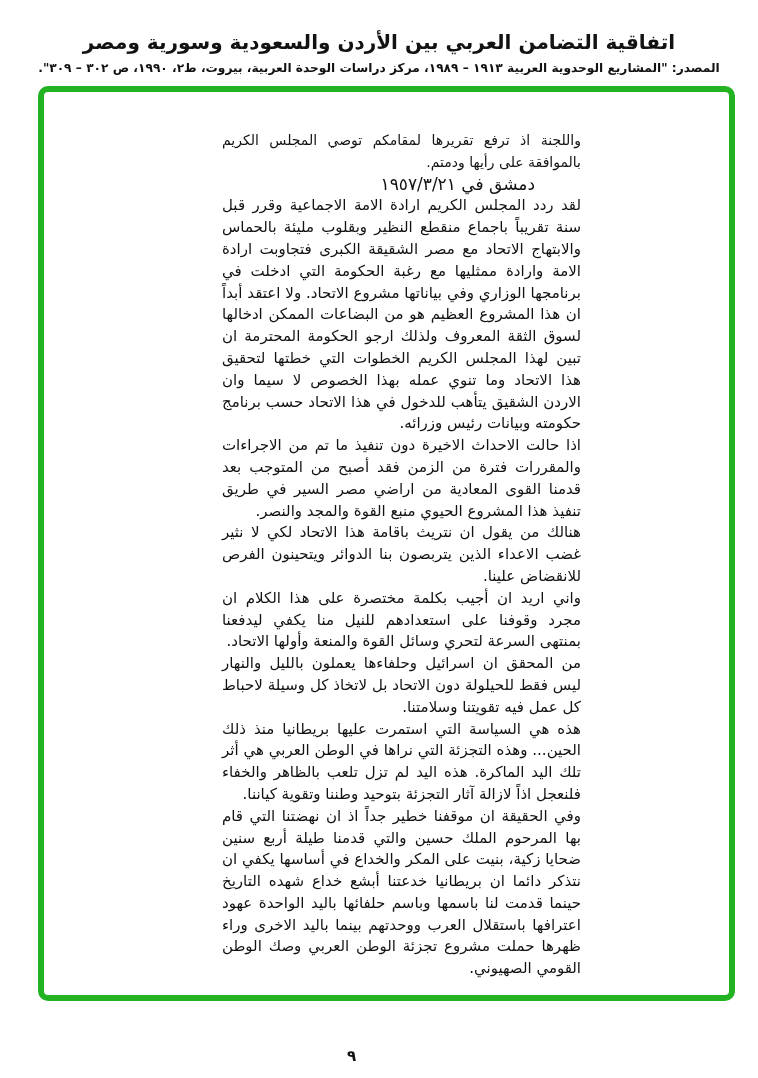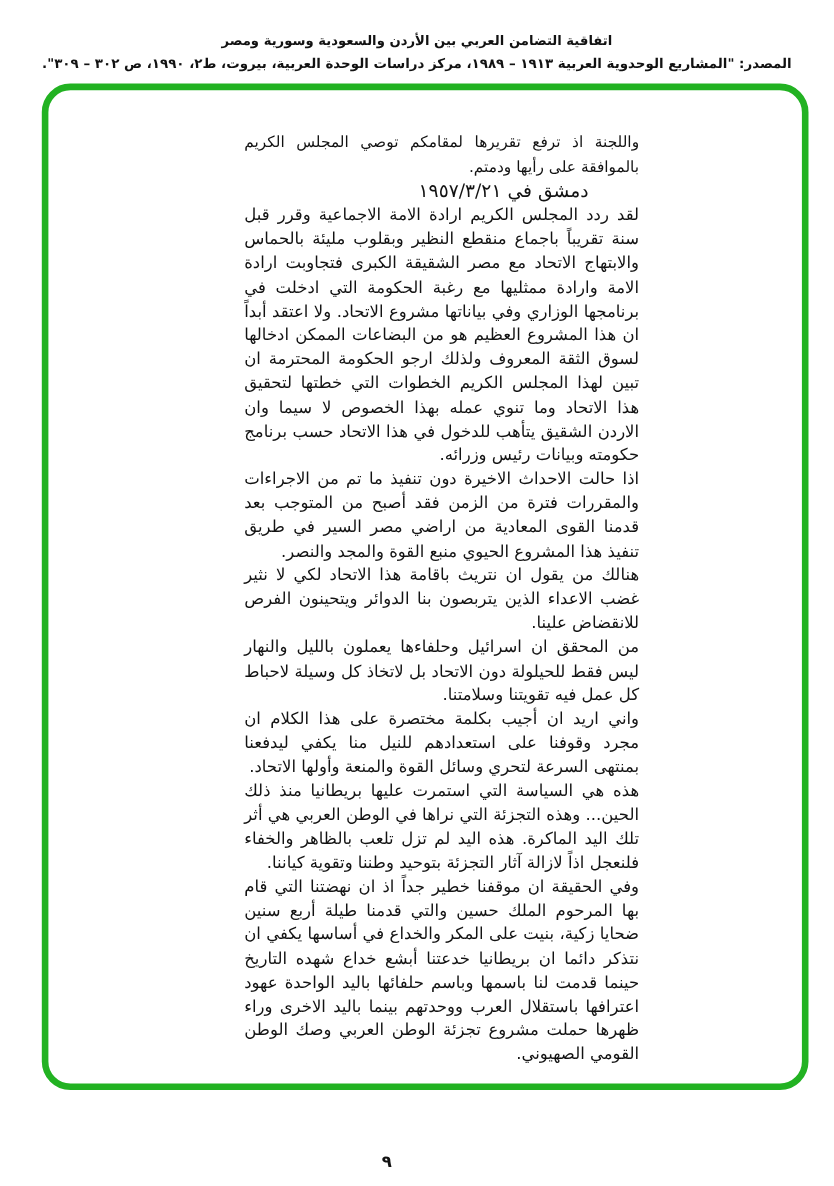--- a/index.html
+++ b/index.html
@@ -16,39 +16,39 @@
     font-family:"DejaVu Sans","Liberation Sans",sans-serif;
     direction:rtl;
     overflow:hidden;
     position:relative;
   }
   .page{width:758px;height:1078px;position:relative;overflow:hidden;}
 
   .doc-header{padding-top:30px;}
   .doc-title{
     margin:0;
-    font-size:12px;
+    font-size:20px;
     font-weight:bold;
     text-align:center;
     letter-spacing:0;
     color:var(--ink);
   }
   .source-line{
     margin-top:7px;
     font-size:12.2px;
     font-weight:bold;
     text-align:center;
     white-space:nowrap;
     color:var(--ink);
   }
 
   .green-frame{
     margin:11px 23px 0 38px;
     border:6px solid var(--green);
-    border-radius:26px;
+    border-radius:10px;
     padding:38px 148px 14px 178px;
     min-height:915px;
     background:var(--paper);
   }
   .body-text p{
     margin:0;
     font-size:15px;
     line-height:21.8px;
     text-align:justify;
     color:var(--ink);
@@ -86,22 +86,22 @@
     <div class="source-line">المصدر: "المشاريع الوحدوية العربية ١٩١٣ – ١٩٨٩، مركز دراسات الوحدة العربية، بيروت، ط٢، ١٩٩٠، ص ٣٠٢ – ٣٠٩".</div>
   </header>
 
   <section class="green-frame">
     <p class="closing-par">واللجنة اذ ترفع تقريرها لمقامكم توصي المجلس الكريم بالموافقة على رأيها ودمتم.</p>
     <div class="dateline">دمشق في ١٩٥٧/٣/٢١</div>
     <div class="body-text">
         <p>لقد ردد المجلس الكريم ارادة الامة الاجماعية وقرر قبل سنة تقريباً باجماع منقطع النظير وبقلوب مليئة بالحماس والابتهاج الاتحاد مع مصر الشقيقة الكبرى فتجاوبت ارادة الامة وارادة ممثليها مع رغبة الحكومة التي ادخلت في برنامجها الوزاري وفي بياناتها مشروع الاتحاد. ولا اعتقد أبداً ان هذا المشروع العظيم هو من البضاعات الممكن ادخالها لسوق الثقة المعروف ولذلك ارجو الحكومة المحترمة ان تبين لهذا المجلس الكريم الخطوات التي خطتها لتحقيق هذا الاتحاد وما تنوي عمله بهذا الخصوص لا سيما وان الاردن الشقيق يتأهب للدخول في هذا الاتحاد حسب برنامج حكومته وبيانات رئيس وزرائه.</p>
         <p>اذا حالت الاحداث الاخيرة دون تنفيذ ما تم من الاجراءات والمقررات فترة من الزمن فقد أصبح من المتوجب بعد قدمنا القوى المعادية من اراضي مصر السير في طريق تنفيذ هذا المشروع الحيوي منبع القوة والمجد والنصر.</p>
         <p>هنالك من يقول ان نتريث باقامة هذا الاتحاد لكي لا نثير غضب الاعداء الذين يتربصون بنا الدوائر ويتحينون الفرص للانقضاض علينا.</p>
+        <p>واني اريد ان أجيب بكلمة مختصرة على هذا الكلام ان مجرد وقوفنا على استعدادهم للنيل منا يكفي ليدفعنا بمنتهى السرعة لتحري وسائل القوة والمنعة وأولها الاتحاد.</p>
         <p>من المحقق ان اسرائيل وحلفاءها يعملون بالليل والنهار ليس فقط للحيلولة دون الاتحاد بل لاتخاذ كل وسيلة لاحباط كل عمل فيه تقويتنا وسلامتنا.</p>
-        <p>واني اريد ان أجيب بكلمة مختصرة على هذا الكلام ان مجرد وقوفنا على استعدادهم للنيل منا يكفي ليدفعنا بمنتهى السرعة لتحري وسائل القوة والمنعة وأولها الاتحاد.</p>
         <p>هذه هي السياسة التي استمرت عليها بريطانيا منذ ذلك الحين... وهذه التجزئة التي نراها في الوطن العربي هي أثر تلك اليد الماكرة. هذه اليد لم تزل تلعب بالظاهر والخفاء فلنعجل اذاً لازالة آثار التجزئة بتوحيد وطننا وتقوية كياننا.</p>
         <p>وفي الحقيقة ان موقفنا خطير جداً اذ ان نهضتنا التي قام بها المرحوم الملك حسين والتي قدمنا طيلة أربع سنين ضحايا زكية، بنيت على المكر والخداع في أساسها يكفي ان نتذكر دائما ان بريطانيا خدعتنا أبشع خداع شهده التاريخ حينما قدمت لنا باسمها وباسم حلفائها باليد الواحدة عهود اعترافها باستقلال العرب ووحدتهم بينما باليد الاخرى وراء ظهرها حملت مشروع تجزئة الوطن العربي وصك الوطن القومي الصهيوني.</p>
       </div>
   </section>
 
   <div class="page-number">٩</div>
 
 </div>
 
 </body></html>

